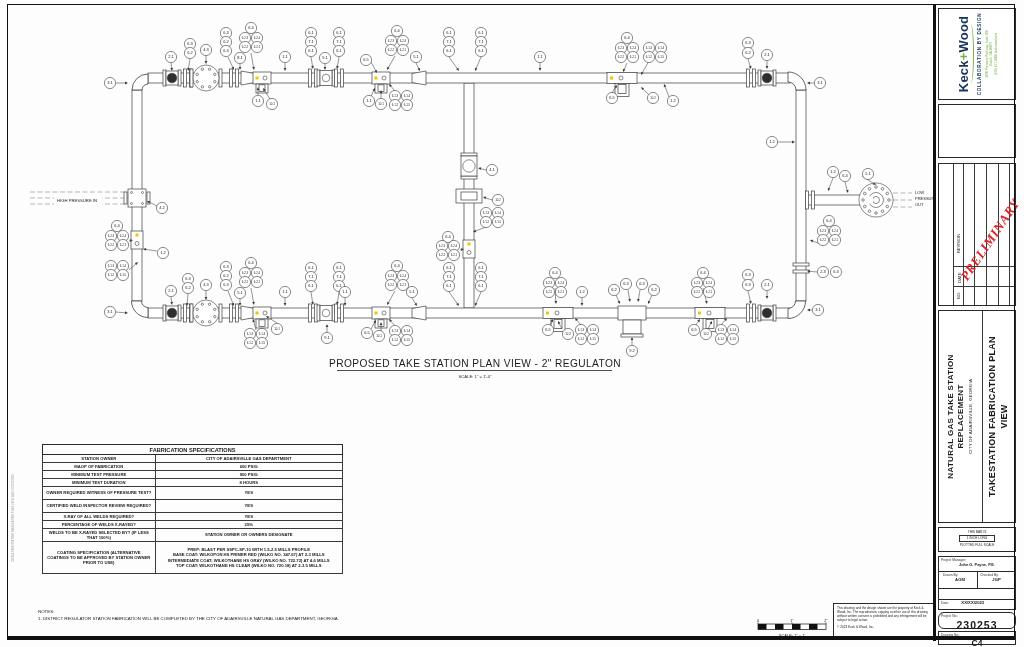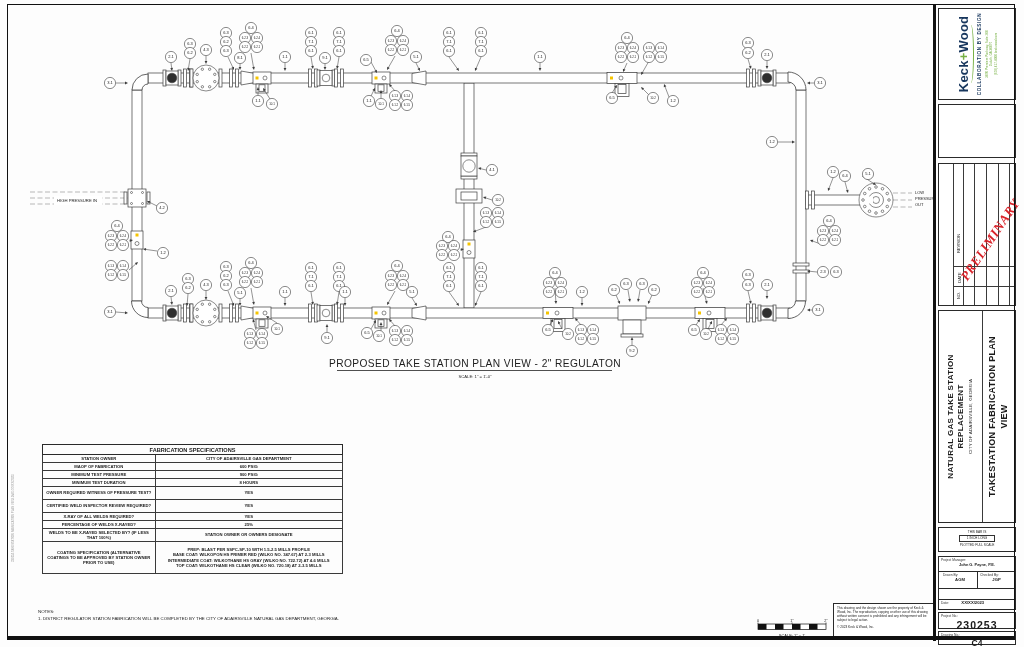--- a/index.html
+++ b/index.html
@@ -1467,21 +1467,21 @@
   <div class="info-row" style="height:11px;">
     <span class="lab" style="display:inline;">Date:</span>
     <span class="val" style="display:inline;margin-left:8px;">XX/XX/2023</span>
   </div>
   <div class="info-row" style="height:11px;">
     <span class="lab" style="display:inline;">Scale:</span>
     <span class="val" style="display:inline;margin-left:7px;">As Shown</span>
   </div>
 </div>
 
-<div class="tb" style="left:938px;top:612px;width:78px;height:17px;padding:1px 2px;">
+<div class="tb" style="left:938px;top:612px;width:78px;height:17px;padding:1px 2px;border-radius:6px;">
   <span class="lab">Project No.:</span>
   <div class="big-no">230253</div>
 </div>
 
 <div class="tb" style="left:938px;top:631px;width:78px;height:14px;padding:1px 2px;">
   <span class="lab">Drawing No.:</span>
   <div class="big-dn">C4</div>
 </div>
 
 <div class="divider"></div>

